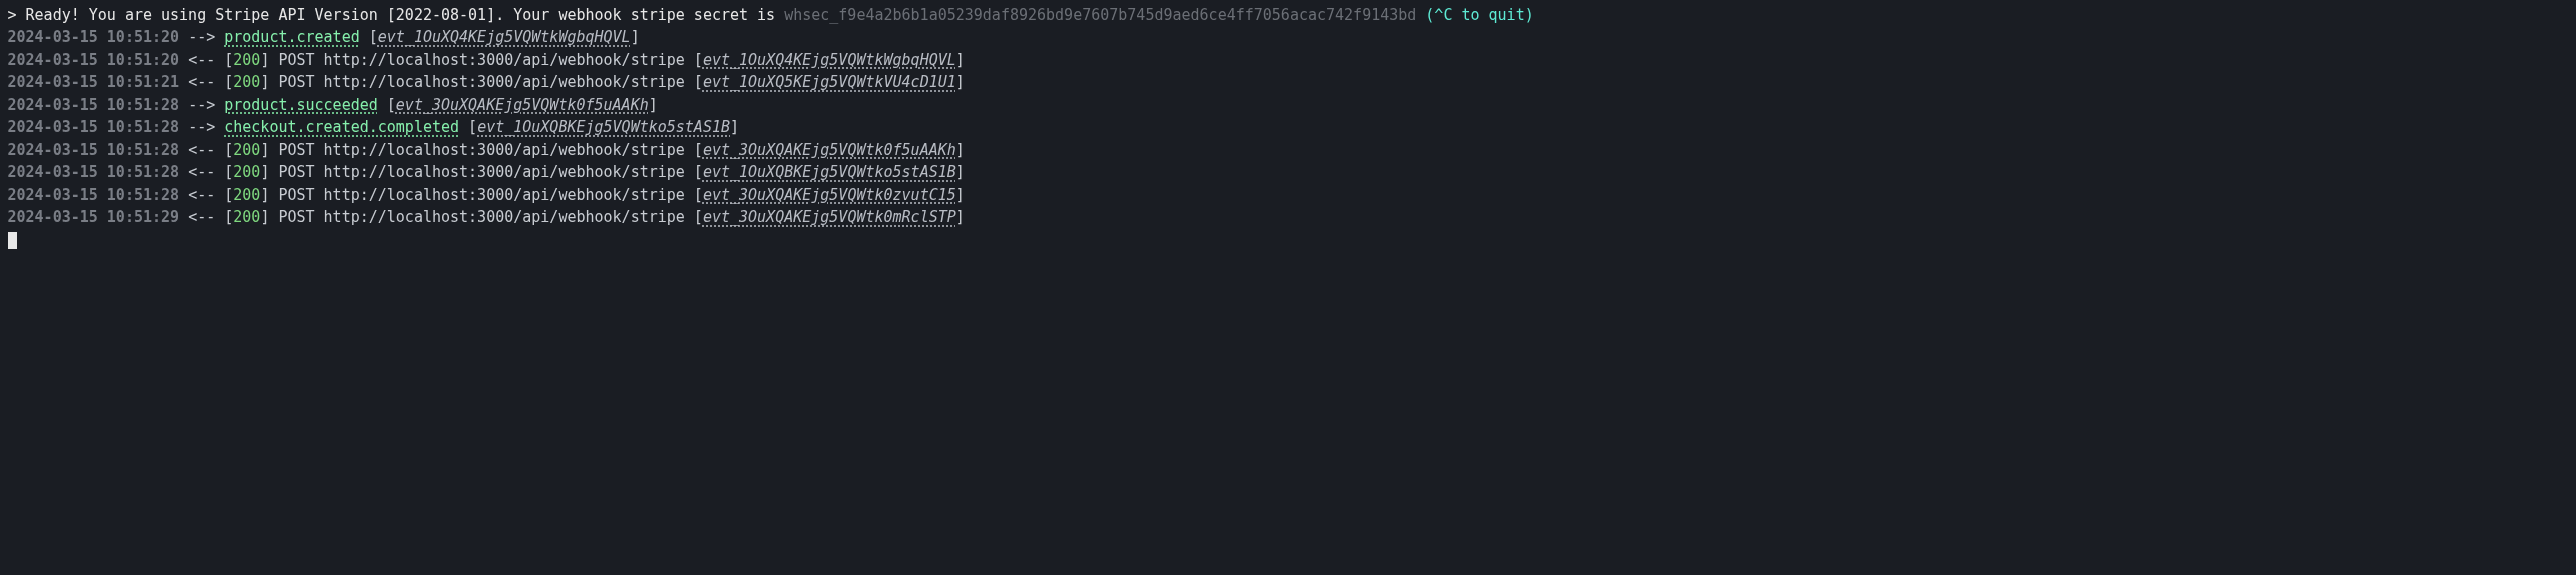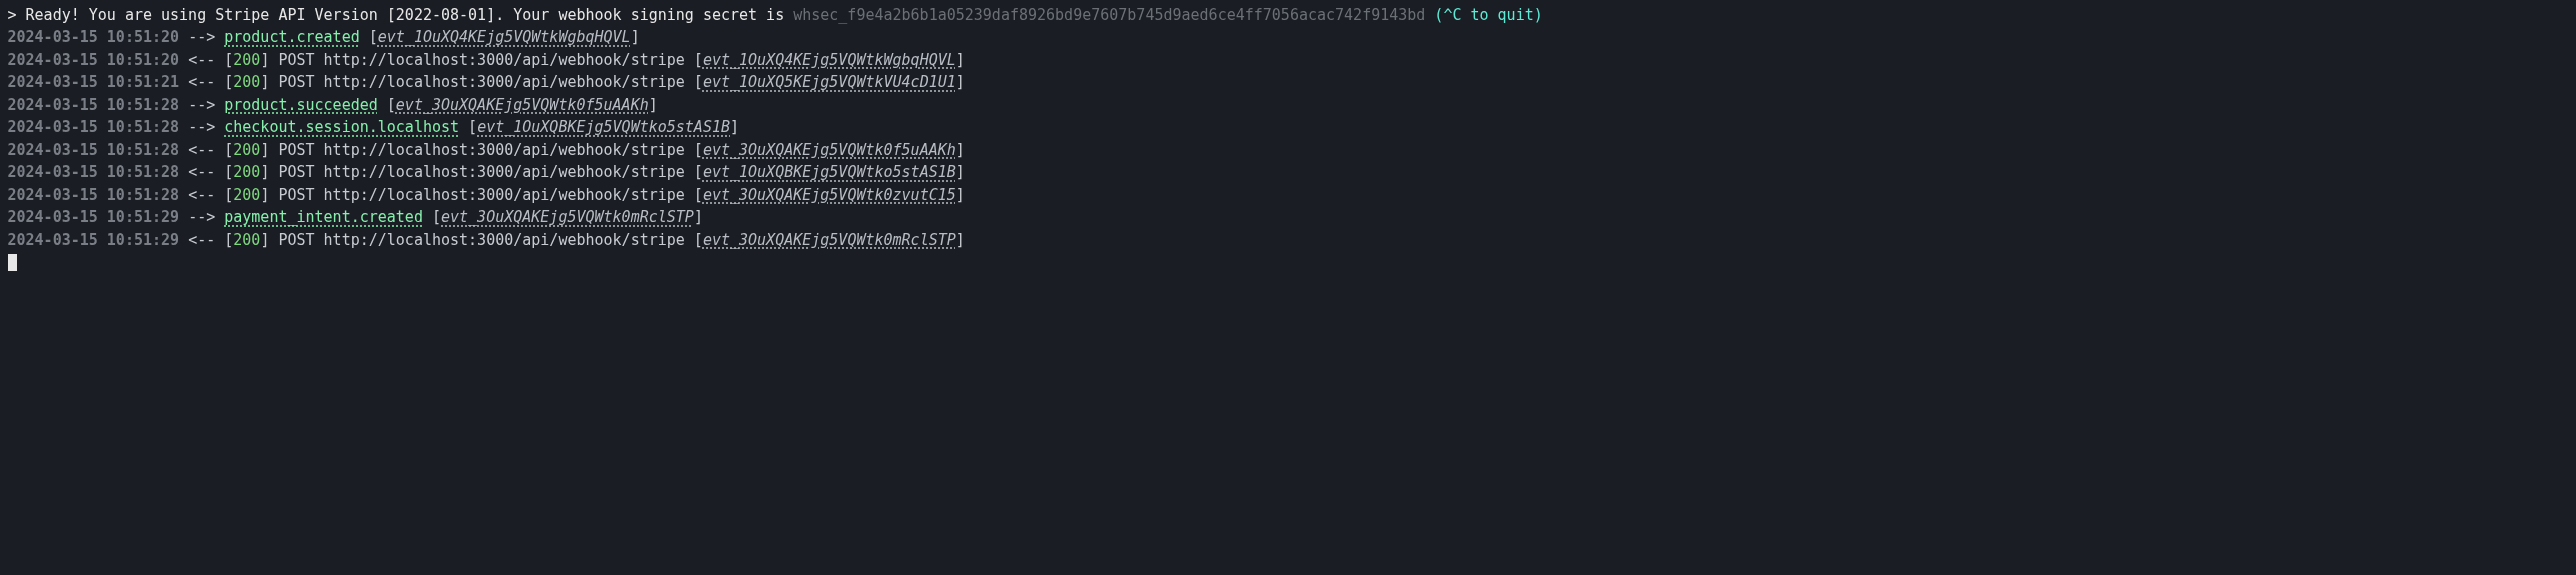--- a/index.html
+++ b/index.html
@@ -40,29 +40,28 @@
       height: 17px;
       background: #e8e8e8;
       vertical-align: text-bottom;
     }
   </style>
 </head>
 <body>
 
 <div id="terminal">
   <span class="line">
-    <span class="prompt">&gt; </span><span class="ready-text"><span>Ready! You are using Stripe API Version [</span><span>2022-08-01</span><span>]. Your webhook signing secret is </span></span><span class="secret">whsec_f9e4a2b6b1a05239daf8926bd9e7607b745d9aed6ce4ff7056acac742f9143bd</span><span class="quit"> (^C to quit)</span>
+    <span class="prompt">&gt; </span><span class="ready-text"><span>Ready! You are using Stripe API Version [</span><span>2022-08-01</span><span>]. Your webhook stripe secret is </span></span><span class="secret">whsec_f9e4a2b6b1a05239daf8926bd9e7607b745d9aed6ce4ff7056acac742f9143bd</span><span class="quit"> (^C to quit)</span>
   </span>
   <div id="log-lines">
       <span class="line"><span class="timestamp">2024-03-15 10:51:20</span>   <span class="arrow">--&gt;</span>  <span class="event-type">product.created</span> <span class="bracket">[</span><span class="event-id">evt_1OuXQ4KEjg5VQWtkWgbqHQVL</span><span class="bracket">]</span></span>
       <span class="line"><span class="timestamp">2024-03-15 10:51:20</span>   <span class="arrow">&lt;--</span>  <span class="bracket">[</span><span class="status-200">200</span><span class="bracket">]</span> <span class="method-url">POST http://localhost:3000/api/webhook/stripe</span> <span class="bracket">[</span><span class="event-id">evt_1OuXQ4KEjg5VQWtkWgbqHQVL</span><span class="bracket">]</span></span>
       <span class="line"><span class="timestamp">2024-03-15 10:51:21</span>   <span class="arrow">&lt;--</span>  <span class="bracket">[</span><span class="status-200">200</span><span class="bracket">]</span> <span class="method-url">POST http://localhost:3000/api/webhook/stripe</span> <span class="bracket">[</span><span class="event-id">evt_1OuXQ5KEjg5VQWtkVU4cD1U1</span><span class="bracket">]</span></span>
       <span class="line"><span class="timestamp">2024-03-15 10:51:28</span>   <span class="arrow">--&gt;</span>  <span class="event-type">product.succeeded</span> <span class="bracket">[</span><span class="event-id">evt_3OuXQAKEjg5VQWtk0f5uAAKh</span><span class="bracket">]</span></span>
-      <span class="line"><span class="timestamp">2024-03-15 10:51:28</span>   <span class="arrow">--&gt;</span>  <span class="event-type">checkout.session.localhost</span> <span class="bracket">[</span><span class="event-id">evt_1OuXQBKEjg5VQWtko5stAS1B</span><span class="bracket">]</span></span>
+      <span class="line"><span class="timestamp">2024-03-15 10:51:28</span>   <span class="arrow">--&gt;</span>  <span class="event-type">checkout.created.completed</span> <span class="bracket">[</span><span class="event-id">evt_1OuXQBKEjg5VQWtko5stAS1B</span><span class="bracket">]</span></span>
       <span class="line"><span class="timestamp">2024-03-15 10:51:28</span>   <span class="arrow">&lt;--</span>  <span class="bracket">[</span><span class="status-200">200</span><span class="bracket">]</span> <span class="method-url">POST http://localhost:3000/api/webhook/stripe</span> <span class="bracket">[</span><span class="event-id">evt_3OuXQAKEjg5VQWtk0f5uAAKh</span><span class="bracket">]</span></span>
       <span class="line"><span class="timestamp">2024-03-15 10:51:28</span>   <span class="arrow">&lt;--</span>  <span class="bracket">[</span><span class="status-200">200</span><span class="bracket">]</span> <span class="method-url">POST http://localhost:3000/api/webhook/stripe</span> <span class="bracket">[</span><span class="event-id">evt_1OuXQBKEjg5VQWtko5stAS1B</span><span class="bracket">]</span></span>
       <span class="line"><span class="timestamp">2024-03-15 10:51:28</span>   <span class="arrow">&lt;--</span>  <span class="bracket">[</span><span class="status-200">200</span><span class="bracket">]</span> <span class="method-url">POST http://localhost:3000/api/webhook/stripe</span> <span class="bracket">[</span><span class="event-id">evt_3OuXQAKEjg5VQWtk0zvutC15</span><span class="bracket">]</span></span>
-      <span class="line"><span class="timestamp">2024-03-15 10:51:29</span>   <span class="arrow">--&gt;</span>  <span class="event-type">payment_intent.created</span> <span class="bracket">[</span><span class="event-id">evt_3OuXQAKEjg5VQWtk0mRclSTP</span><span class="bracket">]</span></span>
       <span class="line"><span class="timestamp">2024-03-15 10:51:29</span>   <span class="arrow">&lt;--</span>  <span class="bracket">[</span><span class="status-200">200</span><span class="bracket">]</span> <span class="method-url">POST http://localhost:3000/api/webhook/stripe</span> <span class="bracket">[</span><span class="event-id">evt_3OuXQAKEjg5VQWtk0mRclSTP</span><span class="bracket">]</span></span>
     </div>
   <span class="line"><span class="cursor"></span></span>
 </div>
 
 
 </body></html>

